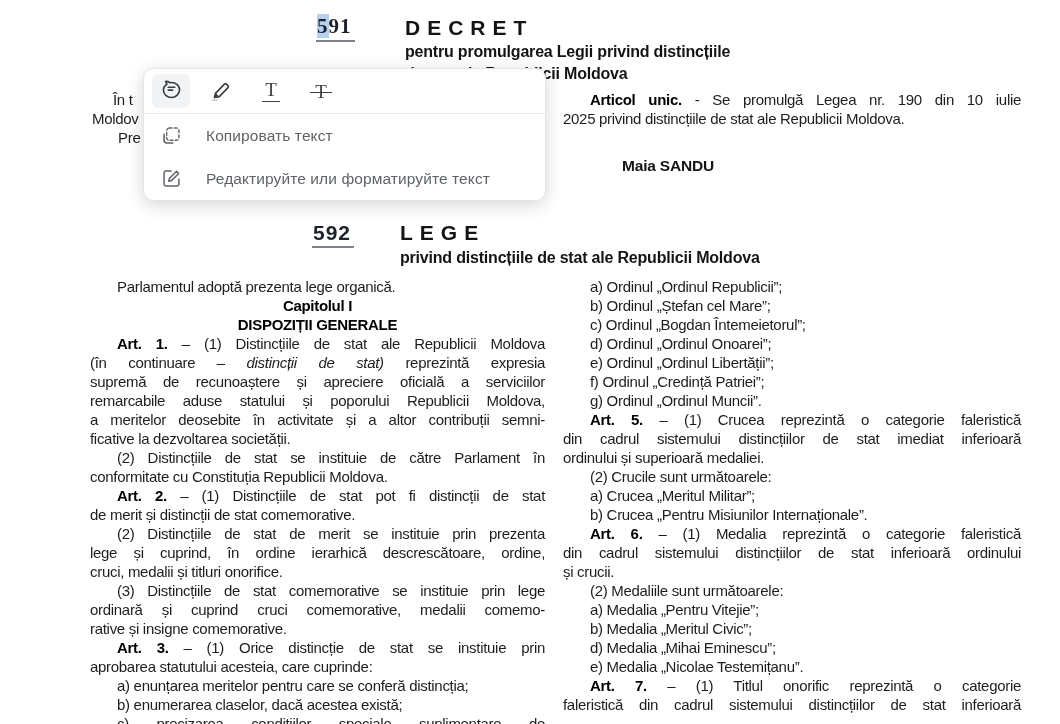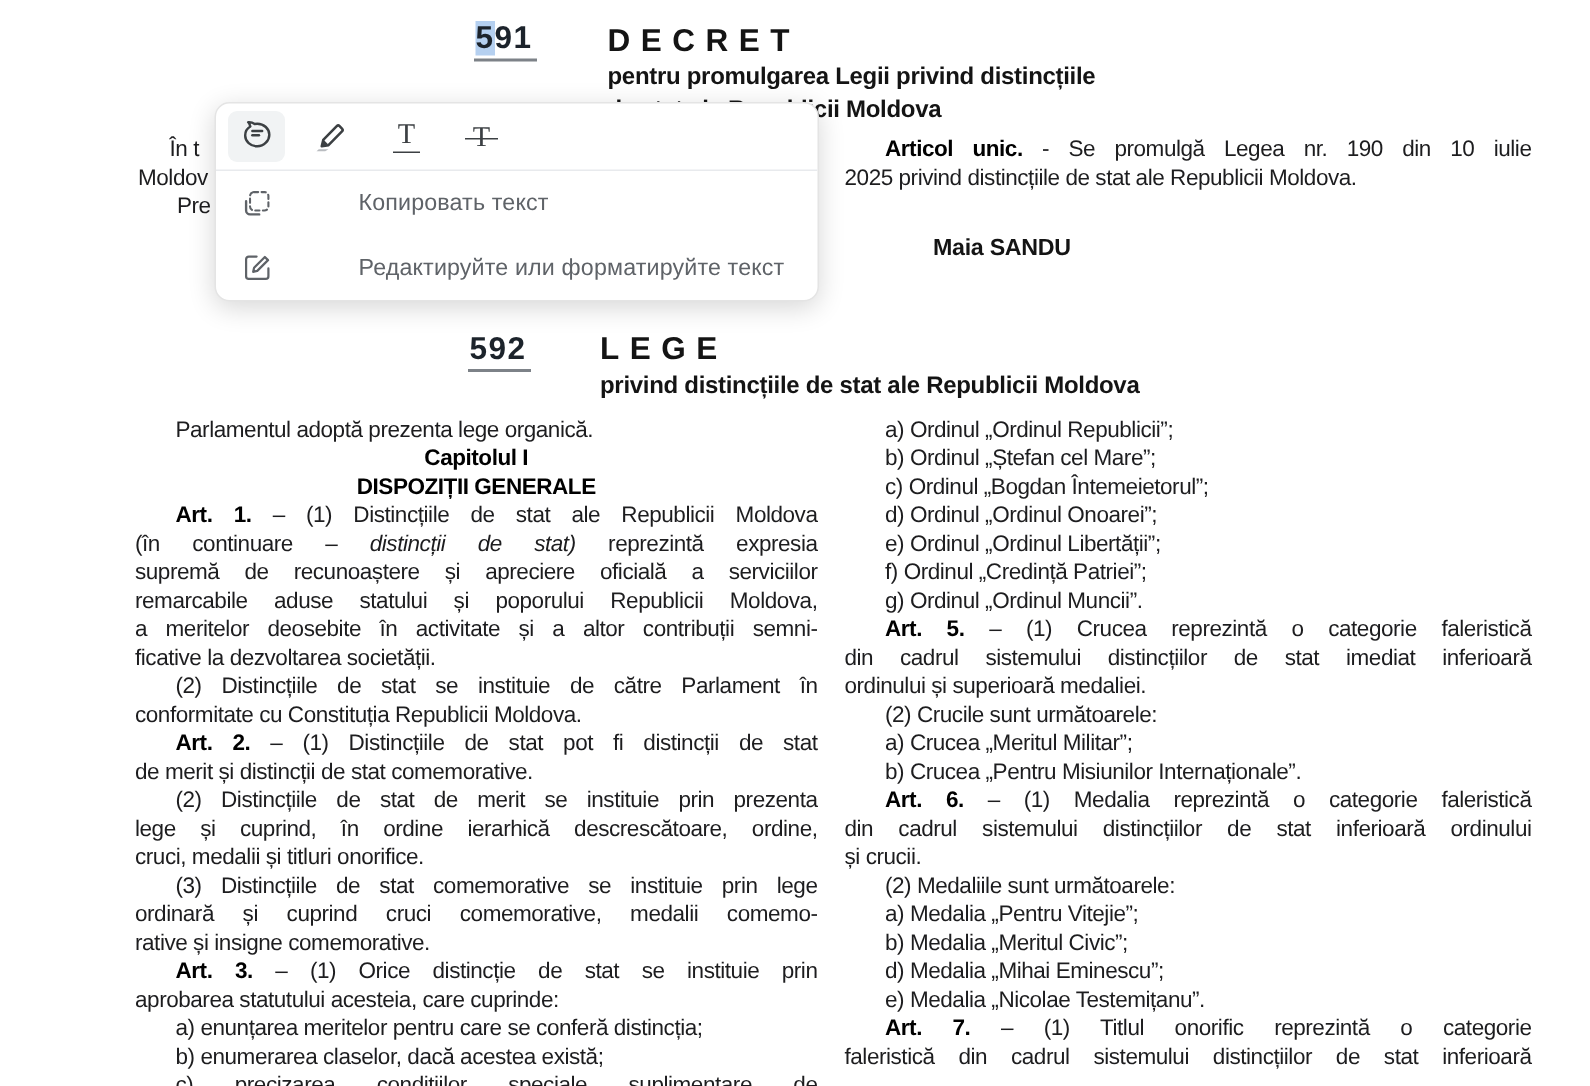--- a/index.html
+++ b/index.html
@@ -33,30 +33,30 @@
   .tools{height:44px;display:flex;align-items:center;padding-left:8px;}
   .tool{width:38px;height:34px;margin-right:12px;border:none;background:transparent;
         display:flex;align-items:center;justify-content:center;border-radius:6px;cursor:pointer;padding:0;}
   .tool.active{background:#f1f3f4;}
   .tglyph{font-size:19px;font-weight:400;color:#3c4043;line-height:1;position:relative;
           font-family:"Liberation Serif","DejaVu Serif",serif;}
   .tglyph.u{border-bottom:1.6px solid #3c4043;padding:0 3px 2px 3px;}
   .tglyph.s{padding:0 3px;}
   .tglyph.s::after{content:"";position:absolute;left:-2px;right:-2px;top:54%;height:1.6px;background:#3c4043;}
   .divider{border-top:1px solid #e8eaed;}
-  .menu-item{height:43px;display:flex;align-items:center;padding-left:16px;cursor:pointer;gap:33px;}
+  .menu-item{height:43px;display:flex;align-items:center;padding-left:16px;cursor:pointer;}
   .menu-item .mi-icon{flex:0 0 22px;display:flex;align-items:center;justify-content:center;}
   .menu-item .mi-label{margin-left:24px;font-size:15.5px;color:#5f6368;letter-spacing:0.1px;}
 </style>
 </head>
 <body>
 
 <div class="page">
 
-  <div class="sec-num" style="left:316px;top:14px;"><span class="sel">5</span><span>91</span></div>
+  <div class="sec-num" style="left:316px;top:14px;font-family:Liberation Serif, serif;"><span class="sel">5</span><span>91</span></div>
   <div class="sec-title" style="left:405px;top:16px;">DECRET</div>
   <div class="sec-sub" style="left:405px;top:41px;">
     <div>pentru promulgarea Legii privind distincțiile</div>
     <div>de stat ale Republicii Moldova</div>
   </div>
 
   <div class="col doc" style="left:92px;top:90px;width:60px;">
       <div class="ln in2">În t</div>
       <div class="ln">Moldov</div>
       <div class="ln in3">Pre</div>

